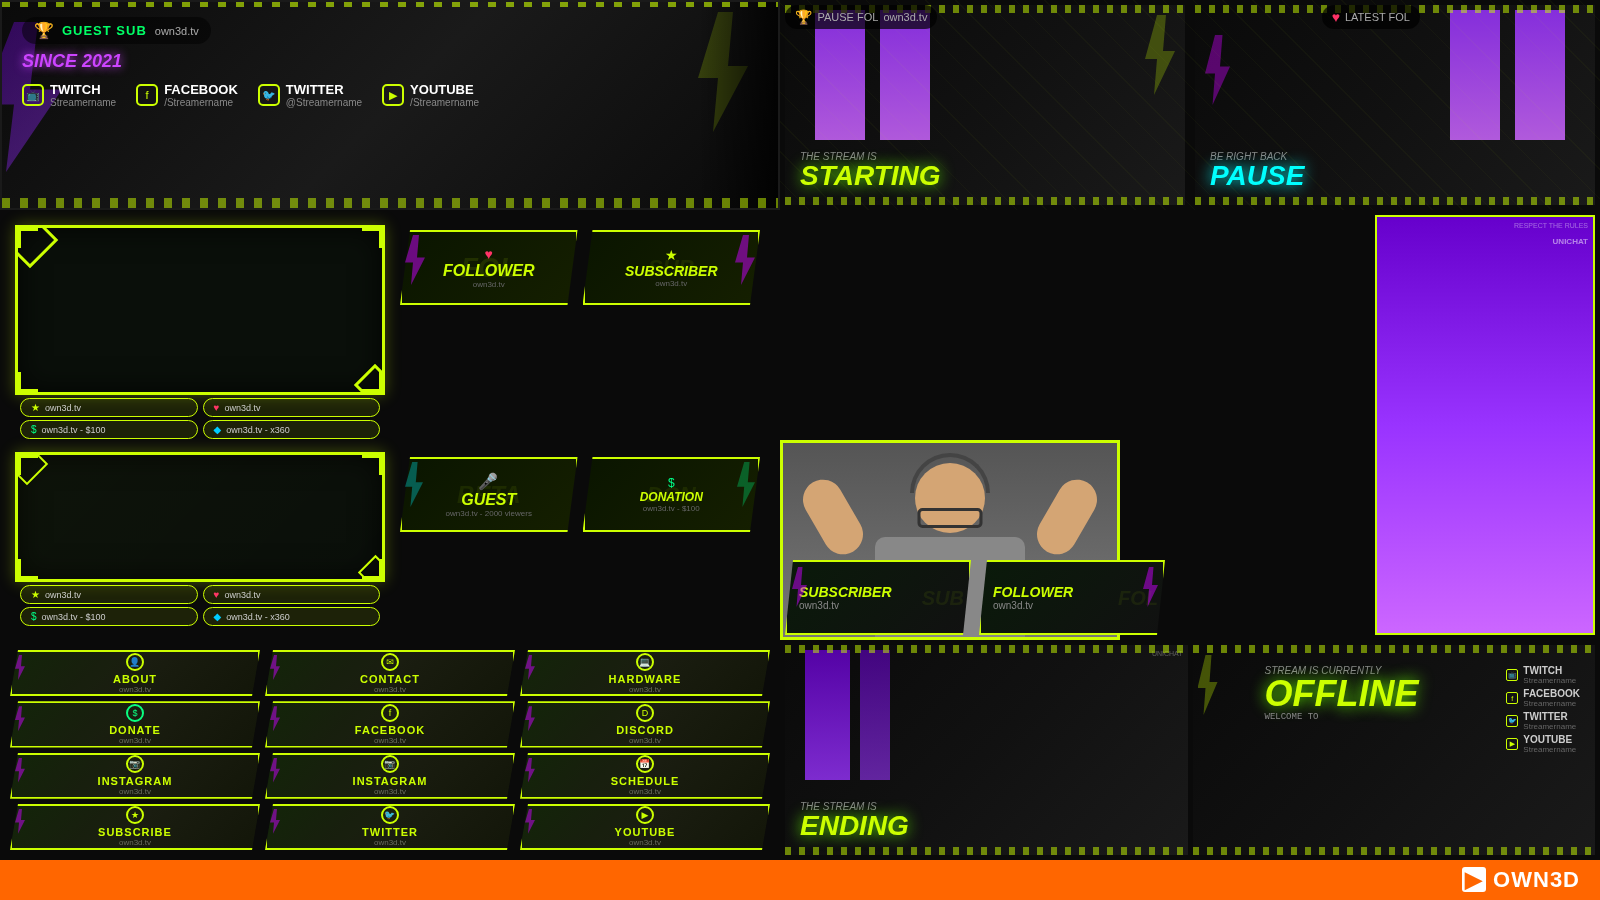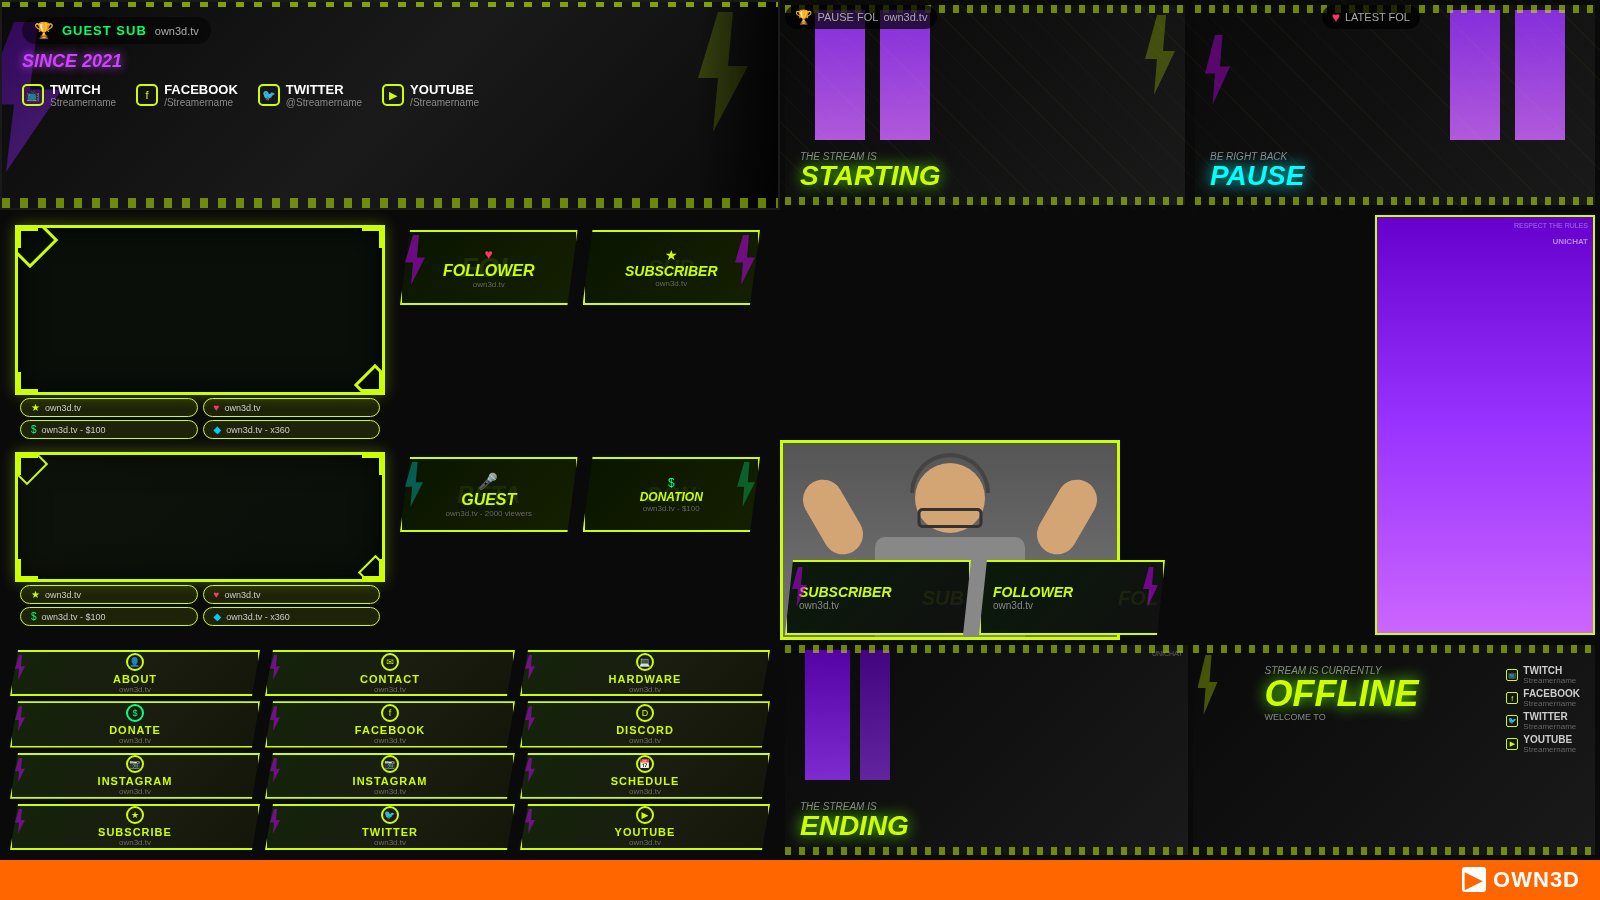--- a/index.html
+++ b/index.html
@@ -923,21 +923,21 @@
     <div class="ending-panel">
       <div style="position:absolute;inset:0;background:linear-gradient(135deg,#0a0a0a,#111,#1a1a1a);"></div>
       <div style="position:absolute;top:0;left:0;right:0;height:8px;background:repeating-linear-gradient(90deg,#ccff00 0,#ccff00 6px,transparent 6px,transparent 14px);opacity:0.5;"></div>
       <div style="position:absolute;bottom:0;left:0;right:0;height:8px;background:repeating-linear-gradient(90deg,#ccff00 0,#ccff00 6px,transparent 6px,transparent 14px);opacity:0.5;"></div>
 
       <div style="position:absolute;left:5px;top:10px;width:20px;height:60px;background:rgba(204,255,0,0.3);clip-path:polygon(40% 0%,70% 0%,60% 45%,100% 45%,30% 100%,40% 55%,0% 55%);"></div>
 
       <div style="position:absolute;top:20px;left:72px;">
         <div class="screen-label-small">STREAM IS CURRENTLY</div>
         <div class="screen-label-big" style="font-size:36px;">OFFLINE</div>
-        <div style="color:#888;font-size:9px;">WELCOME TO</div>
+        <div style="color:#888;font-size:9px;font-family:Liberation Mono, monospace;">WELCOME TO</div>
       </div>
 
       <div class="social-offline" style="position:absolute;right:5px;top:10px;">
         <div class="social-offline-item">
           <div class="social-offline-icon">📺</div>
           <div>
             <div class="social-offline-text">TWITCH</div>
             <div class="social-offline-sub">Streamername</div>
           </div>
         </div>

